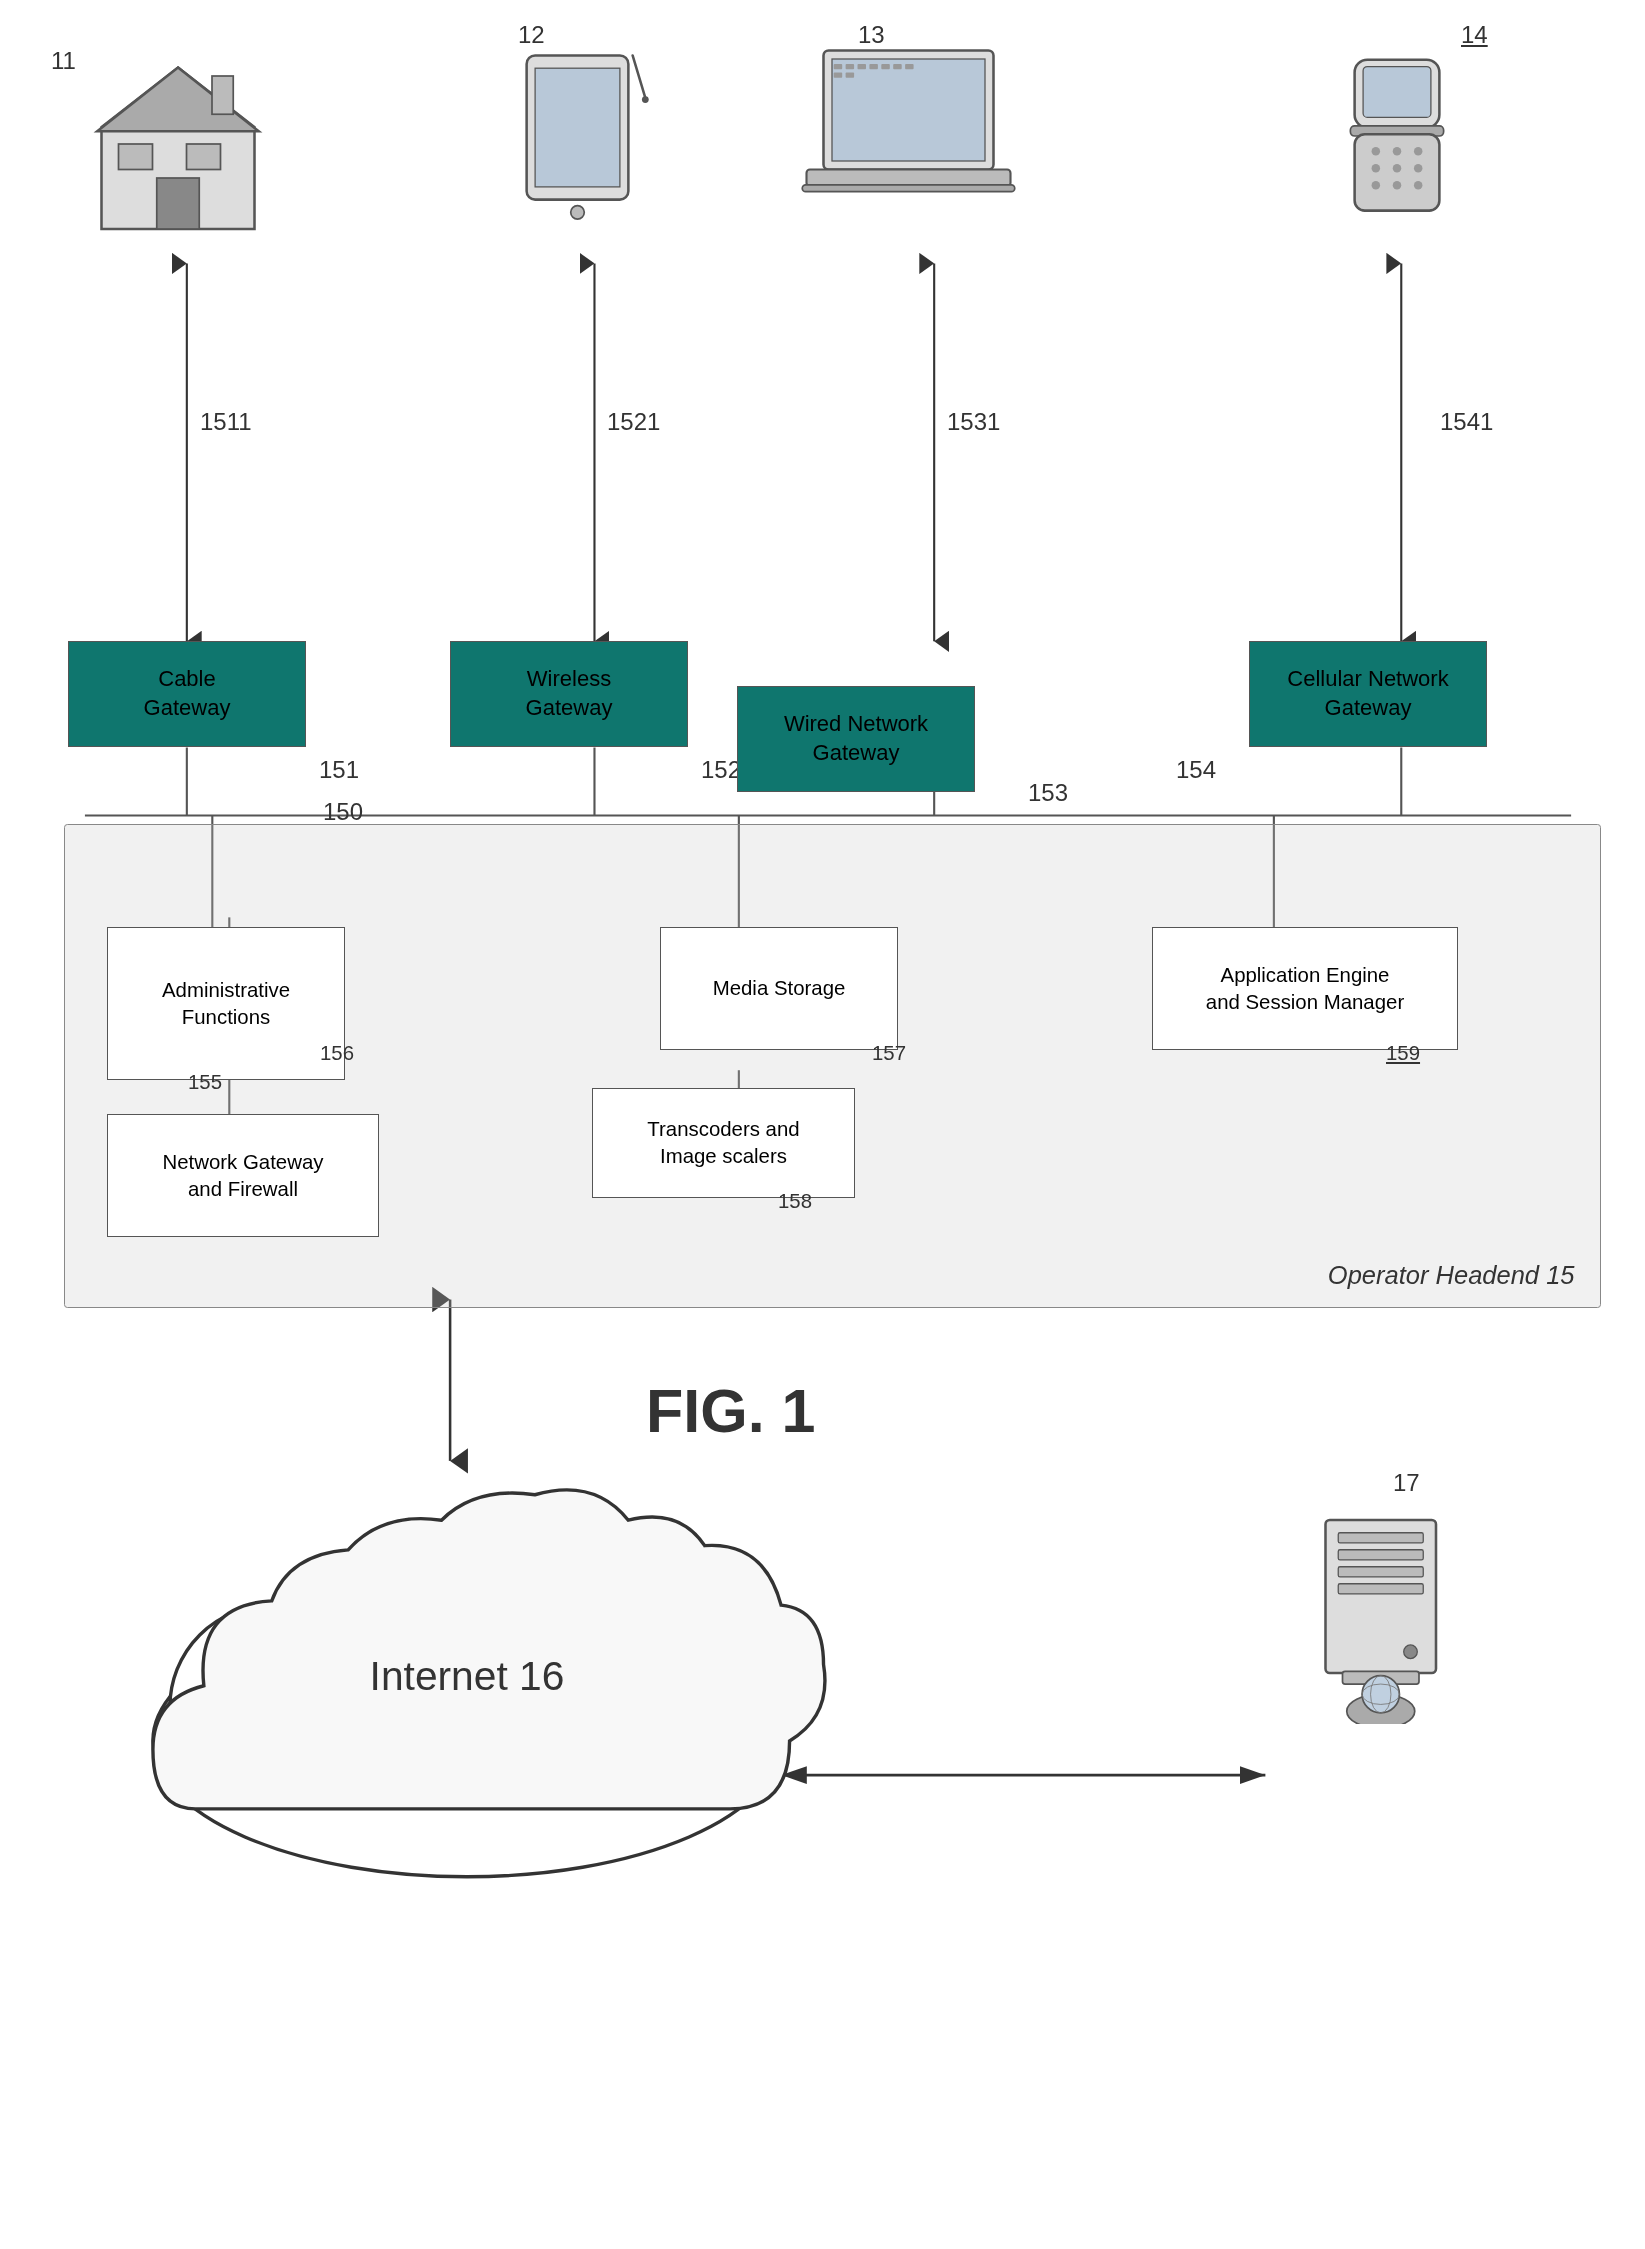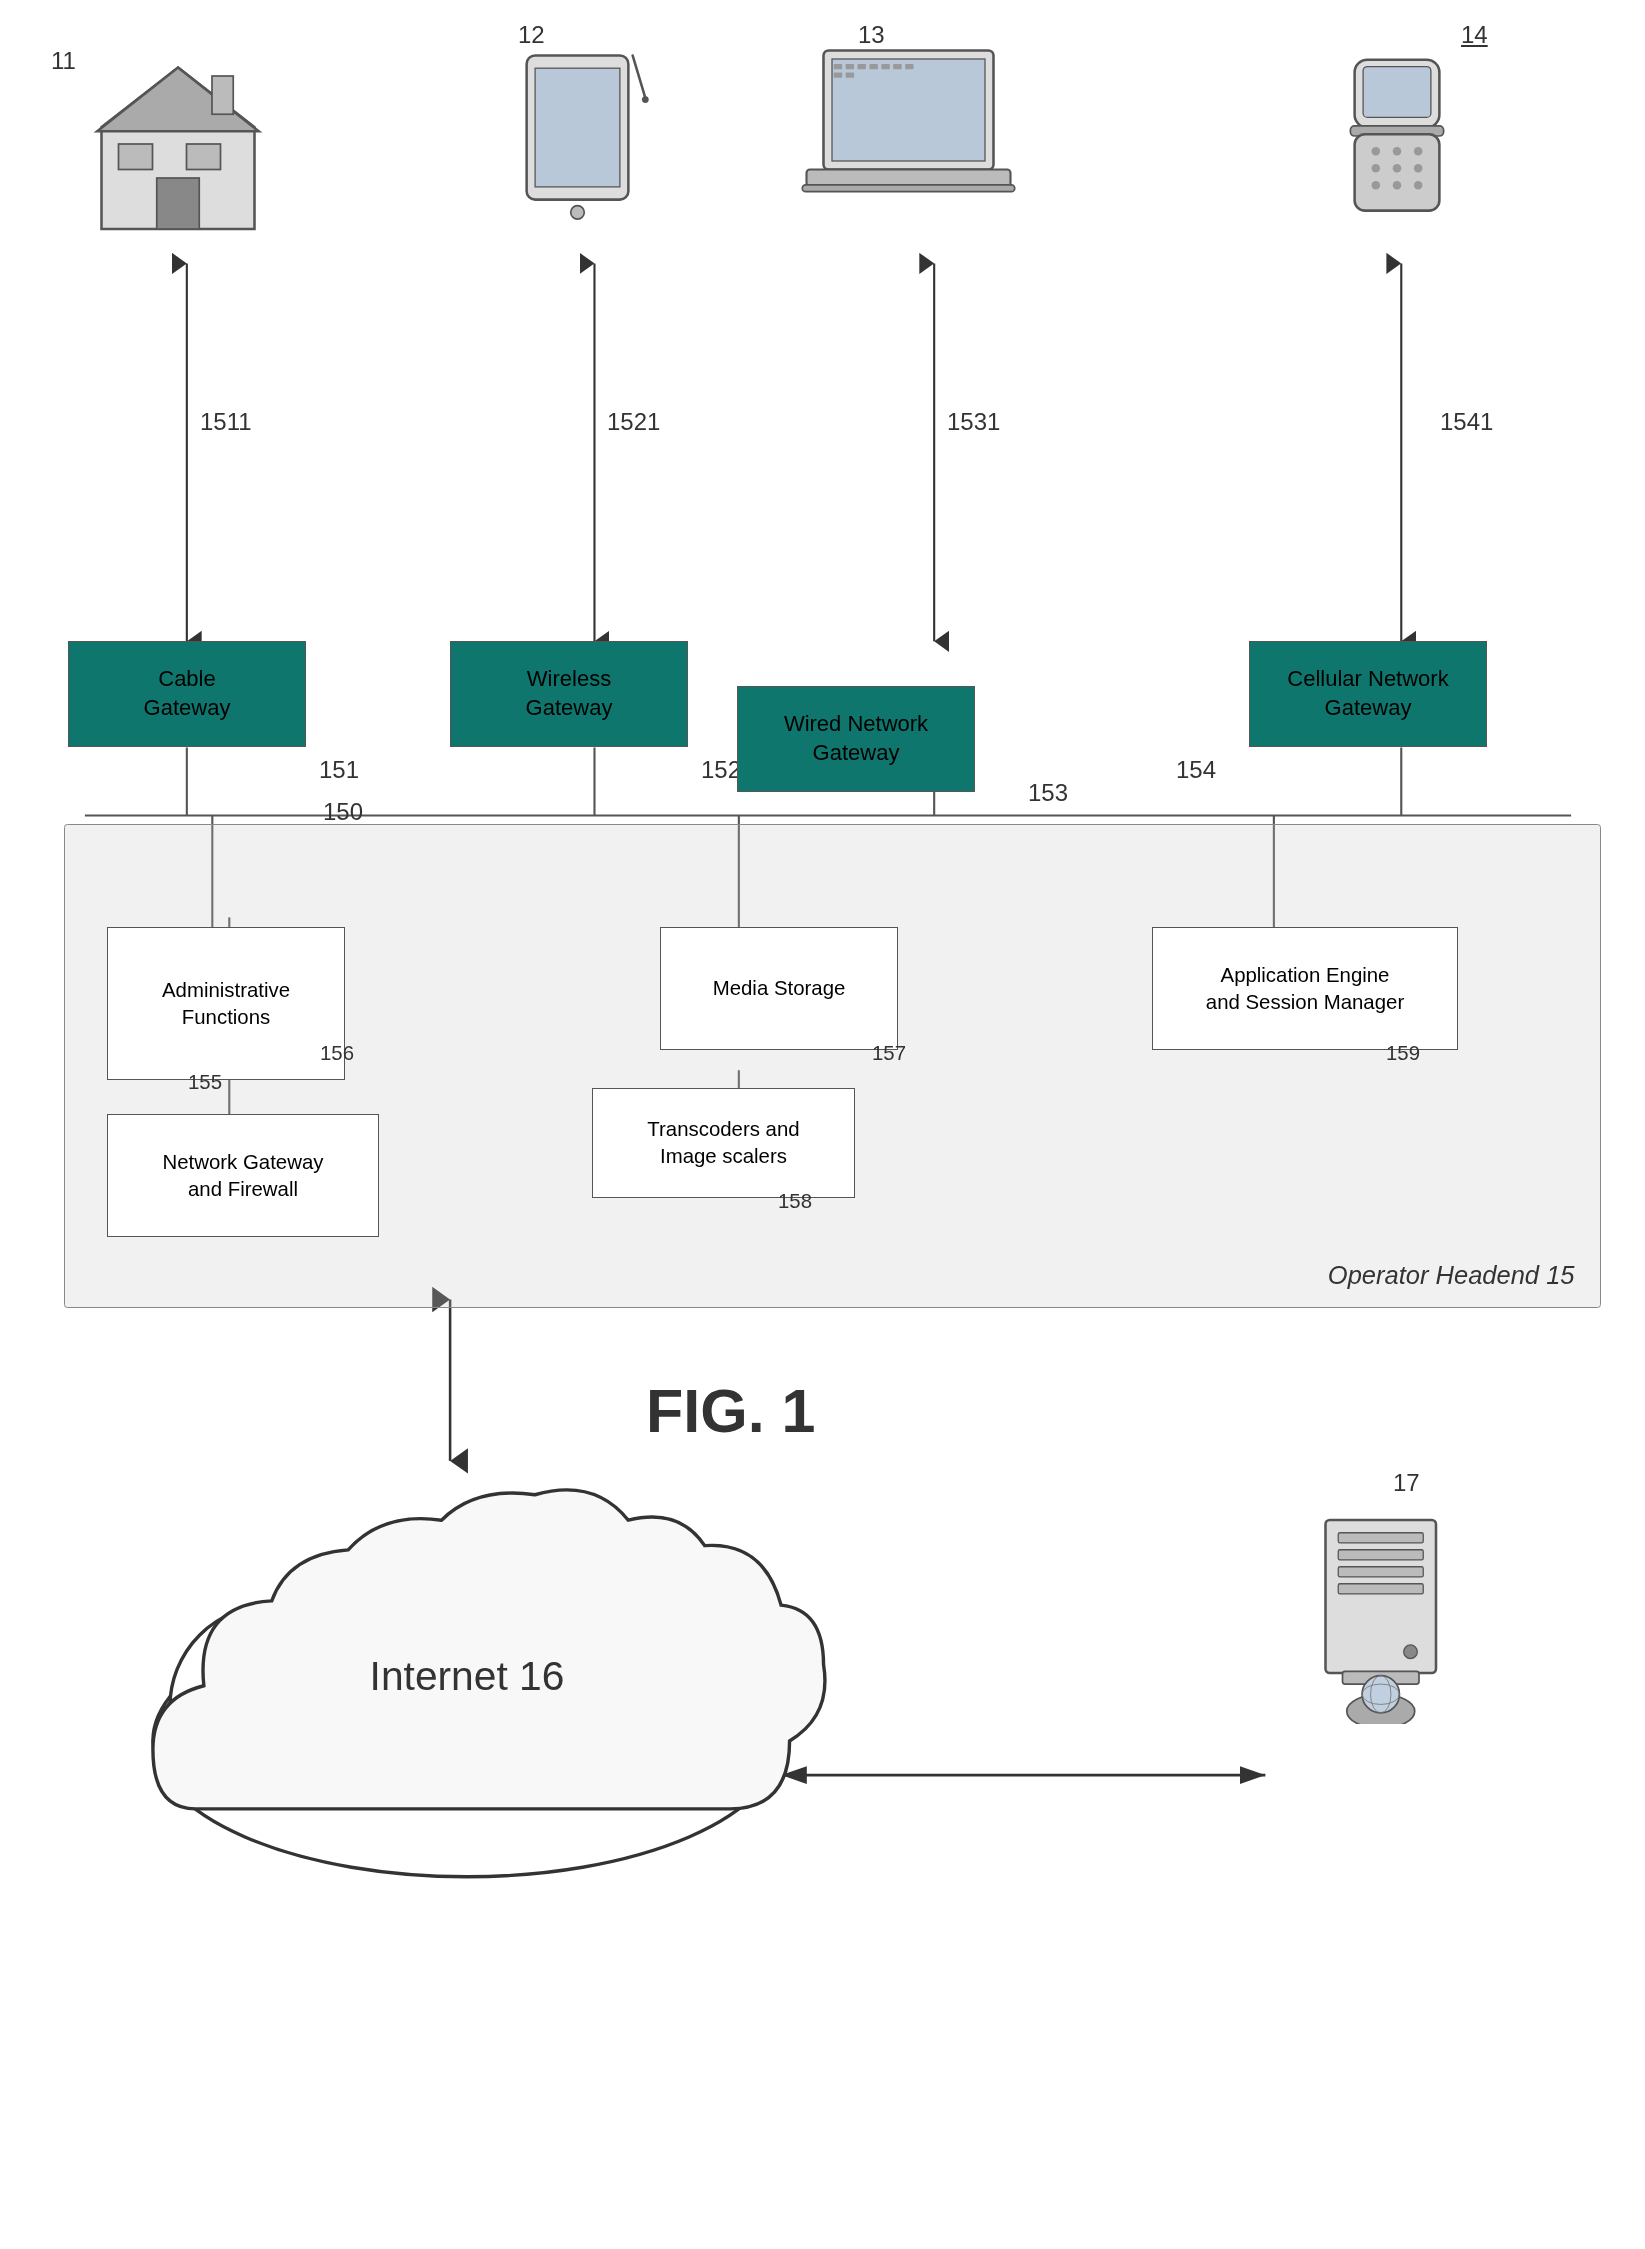--- a/index.html
+++ b/index.html
@@ -270,21 +270,21 @@
     <div class="ref-num" style="left:255px; top:217px; font-size:20.4px;">156</div>
 
     <div class="func-box" style="left:595px; top:102px; width:238px; height:123px;">
       <span>Media Storage</span>
     </div>
     <div class="ref-num" style="left:807px; top:217px; font-size:20.4px;">157</div>
 
     <div class="func-box" style="left:1087px; top:102px; width:306px; height:123px;">
       <span>Application Engine<br>and Session Manager</span>
     </div>
-    <div class="ref-num" style="left:1321px; top:217px; font-size:20.4px;">159</div>
+    <div class="ref-num" style="left:1321px; top:217px; font-size:20.4px;text-decoration:underline;">159</div>
 
     <div class="func-box" style="left:42px; top:289px; width:272px; height:123px;">
       <span>Network Gateway<br>and Firewall</span>
     </div>
     <div class="ref-num" style="left:123px; top:246px; font-size:20.4px;">155</div>
 
     <div class="func-box" style="left:527px; top:263px; width:263px; height:110px;">
       <span>Transcoders and<br>Image scalers</span>
     </div>
     <div class="ref-num" style="left:713px; top:365px; font-size:20.4px;">158</div>

